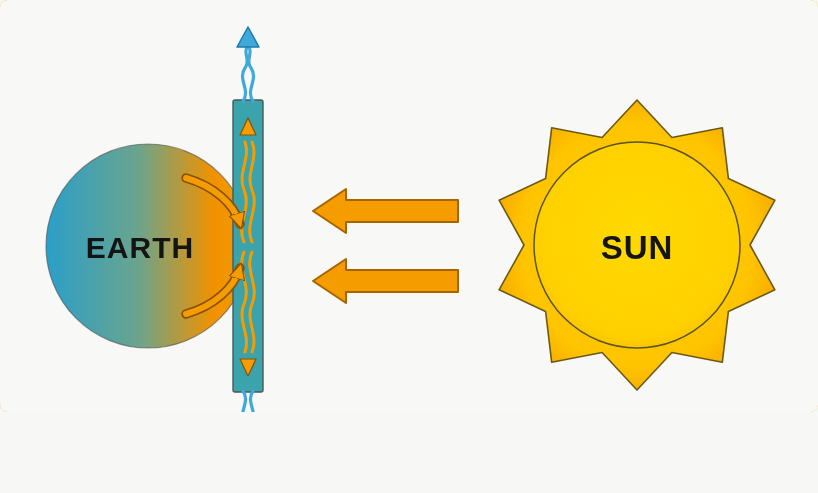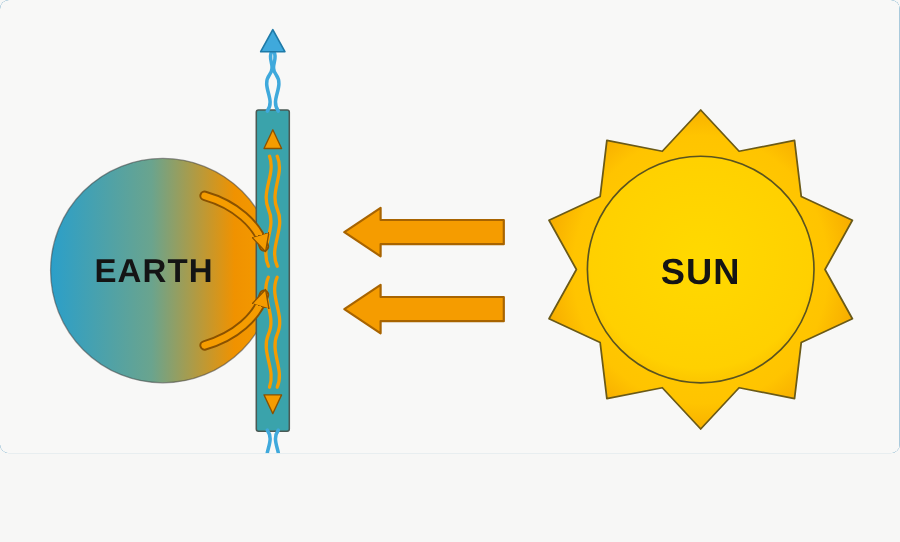--- a/index.html
+++ b/index.html
@@ -6,21 +6,21 @@
     margin: 0;
     padding: 0;
     background: #f7f7f6;
     font-family: "Liberation Sans", sans-serif;
   }
   .stage {
     position: relative;
     width: 818px;
     height: 412px;
     margin: 0 auto;
-    background: #0369a1;
+    background: #eab308;
     border-radius: 8px;
     overflow: hidden;
   }
   svg { display: block; }
 
   .blue-wavy   { fill: none; stroke: #3fa9dc; stroke-width: 3.2; stroke-linecap: round; }
   .blue-head   { fill: #3fa9dc; stroke: #1e7aa8; stroke-width: 1.5; stroke-linejoin: round; }
   .orange-wavy { fill: none; stroke: #f59c00; stroke-width: 3; stroke-linecap: round; }
   .orange-head { fill: #f59c00; stroke: #8a5200; stroke-width: 1.2; stroke-linejoin: round; }
   .emit-under  { fill: none; stroke: #8a5200; stroke-width: 9.5; stroke-linecap: round; }

